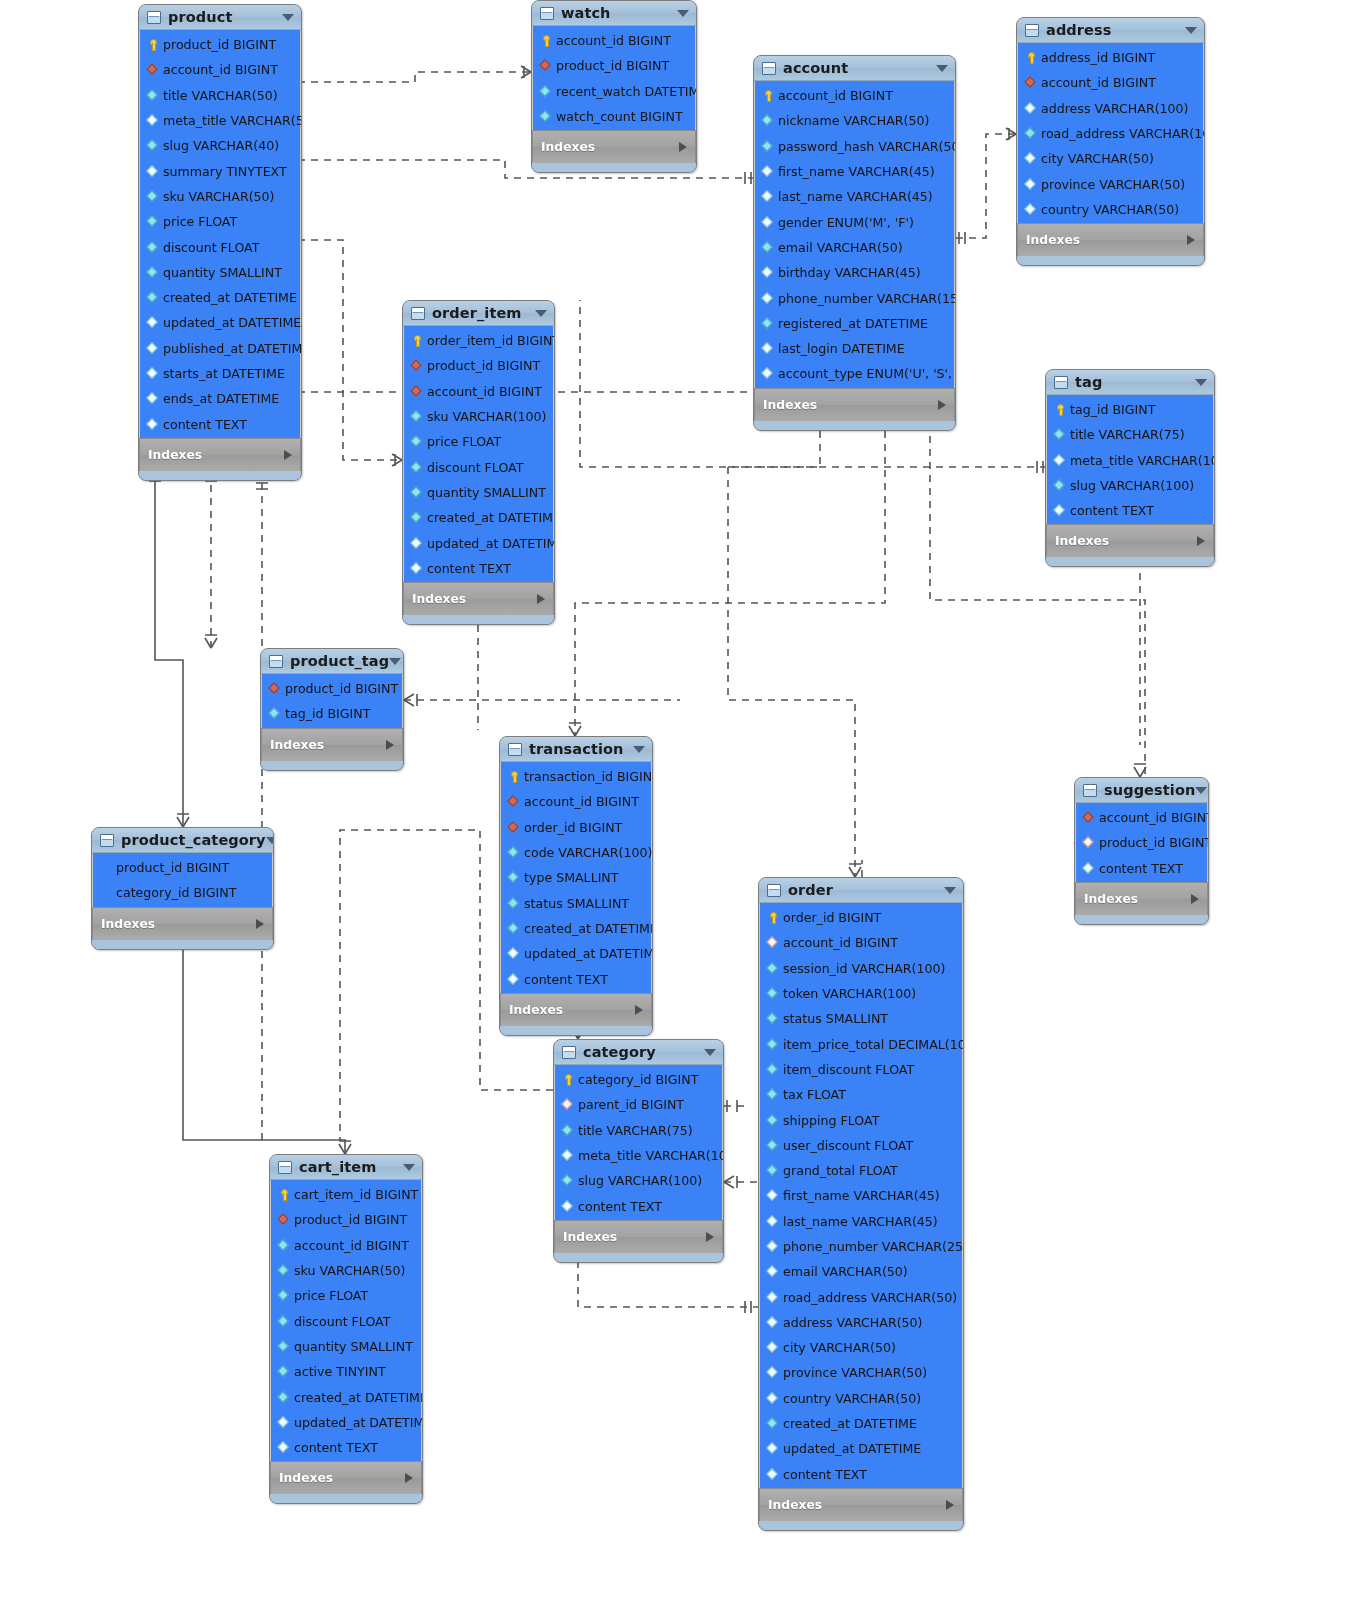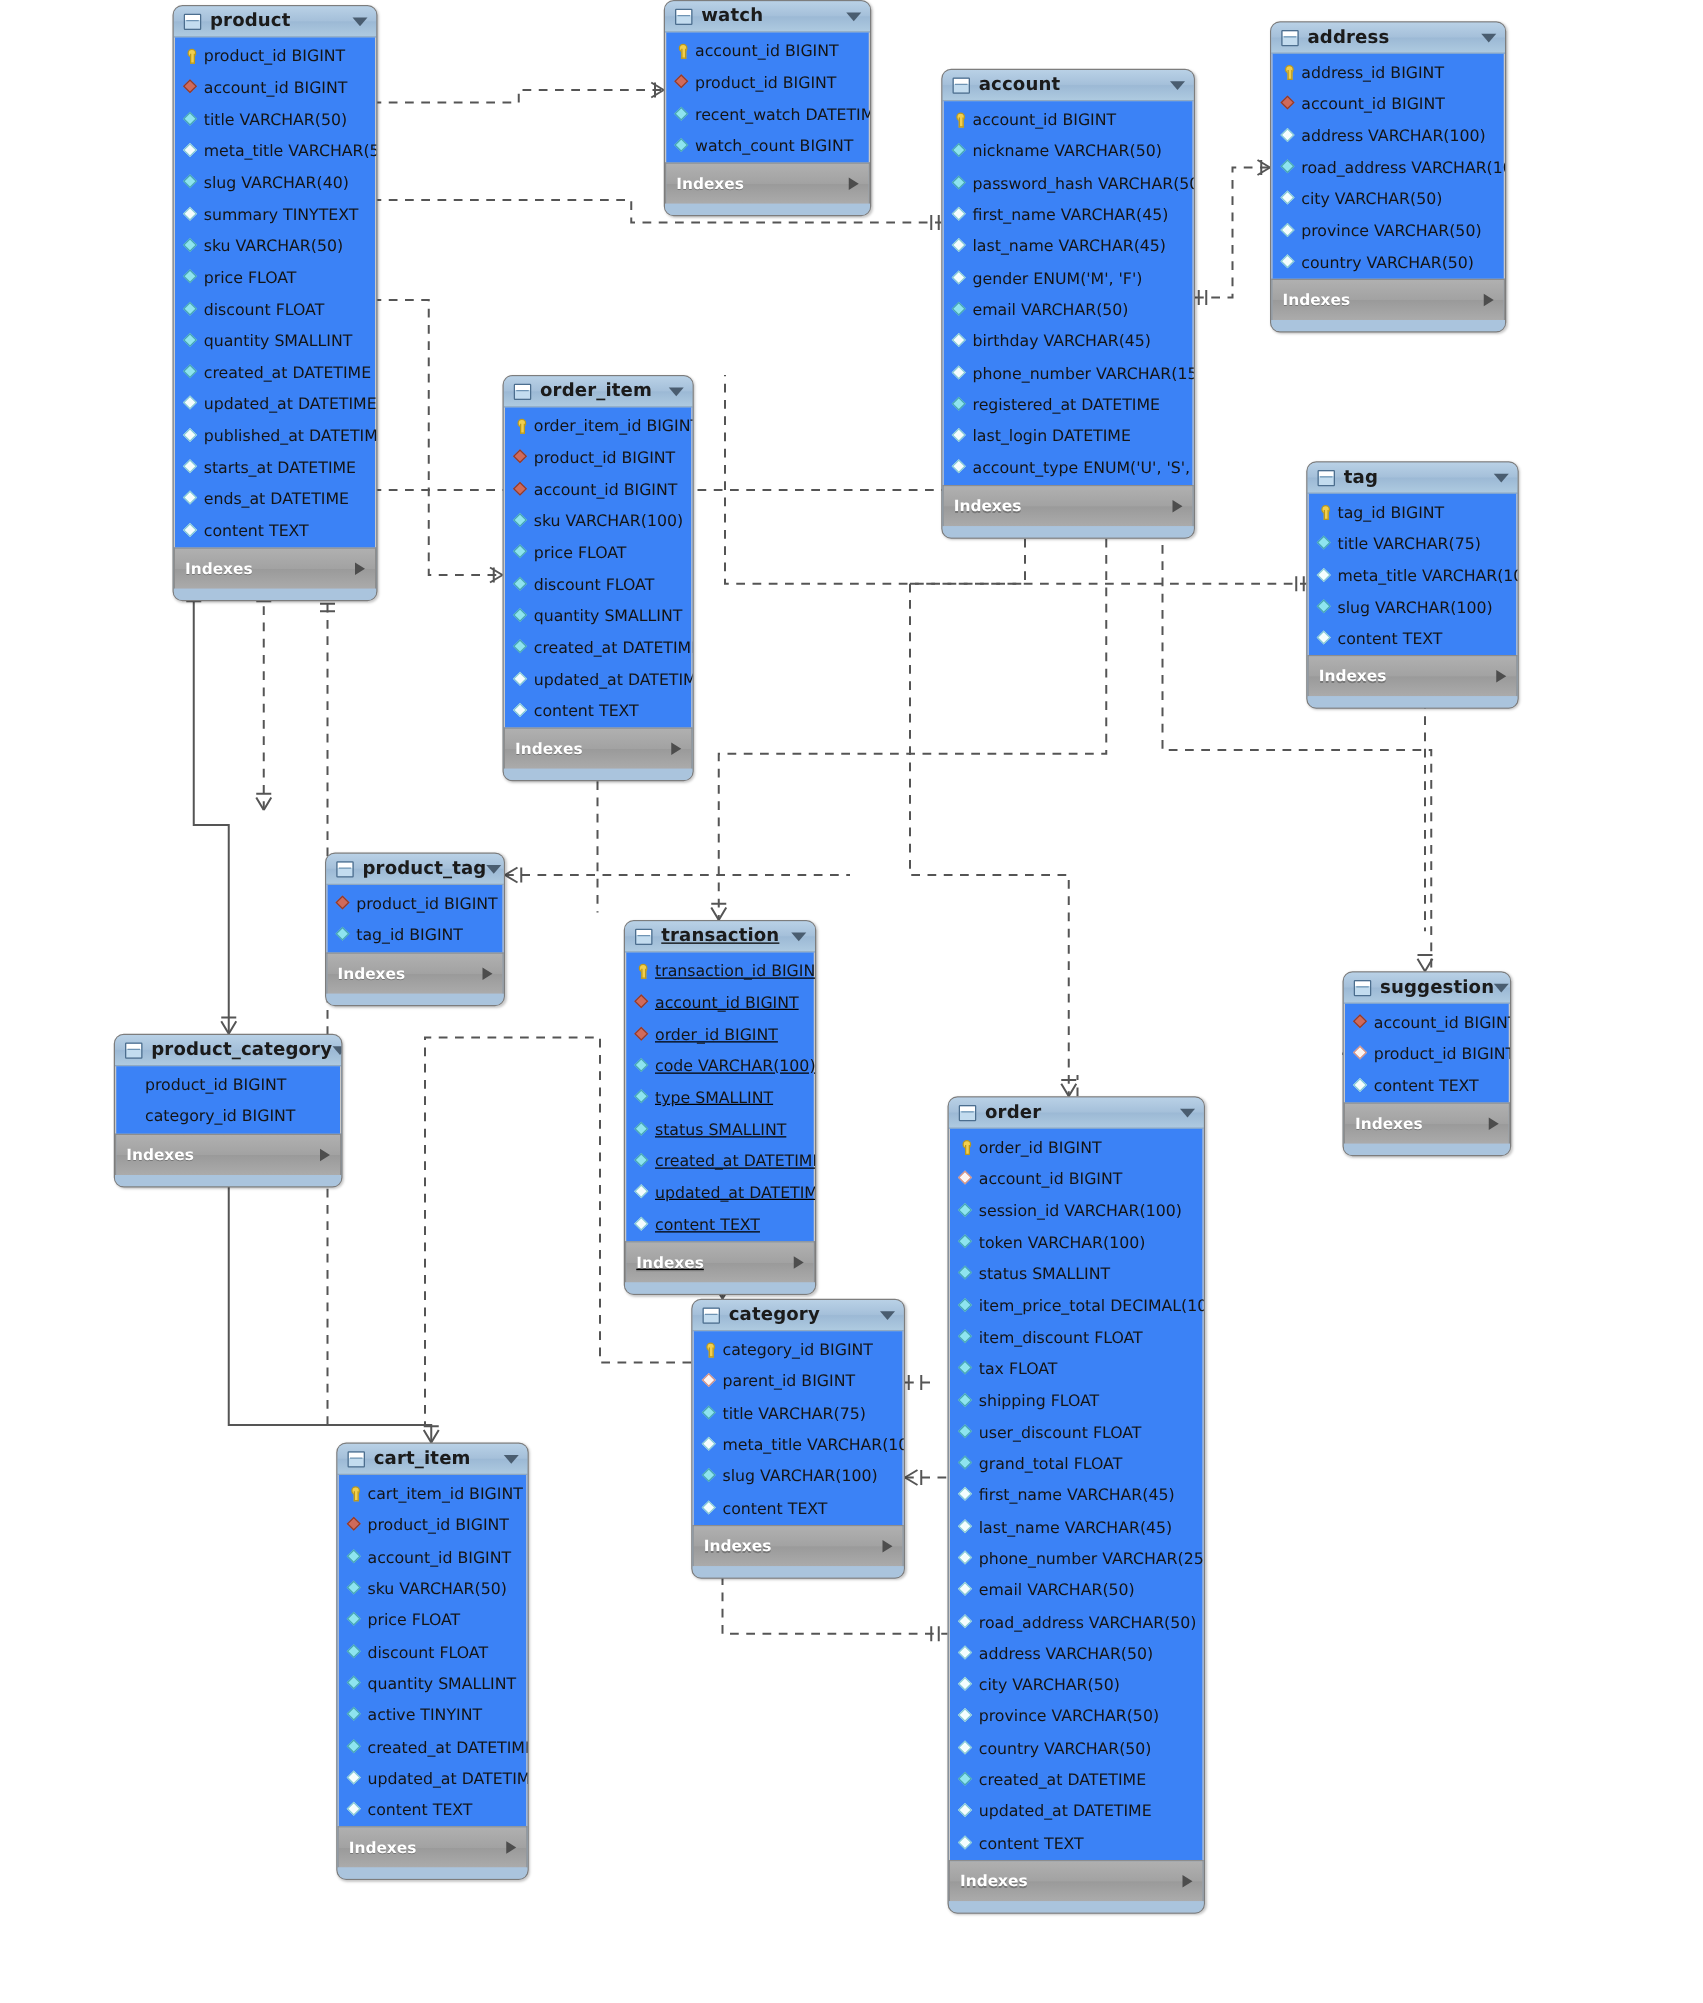--- a/index.html
+++ b/index.html
@@ -659,21 +659,21 @@
           </span>
           <span class="col-name">content TEXT</span>
         </div>
       </div>
       <div class="tbl-idx">
         <span class="idx-label">Indexes</span>
         <span class="idx-arrow"></span>
       </div>
       <div class="tbl-foot"></div>
     </div>
-    <div class="table-box" style="left: 260px; top: 648px; width: 144px; margin-top: 34px;">
+    <div class="table-box" style="left: 260px; top: 648px; width: 144px;">
       <div class="tbl-header">
         <span class="tbl-ico"></span>
         <span class="tbl-title">product_tag</span>
         <span class="tbl-caret"></span>
       </div>
       <div class="tbl-cols">
         <div class="col-row">
           <span class="col-ico ic-fk-red">
             <span class="dia"></span>
           </span>
@@ -685,21 +685,21 @@
           </span>
           <span class="col-name">tag_id BIGINT</span>
         </div>
       </div>
       <div class="tbl-idx">
         <span class="idx-label">Indexes</span>
         <span class="idx-arrow"></span>
       </div>
       <div class="tbl-foot"></div>
     </div>
-    <div class="table-box" style="left: 499px; top: 736px; width: 154px; text-decoration: underline;">
+    <div class="table-box" style="left: 499px; top: 736px; width: 154px;">
       <div class="tbl-header">
         <span class="tbl-ico"></span>
         <span class="tbl-title">transaction</span>
         <span class="tbl-caret"></span>
       </div>
       <div class="tbl-cols">
         <div class="col-row">
           <span class="col-ico ic-key">
             <span class="dia"></span>
           </span>

